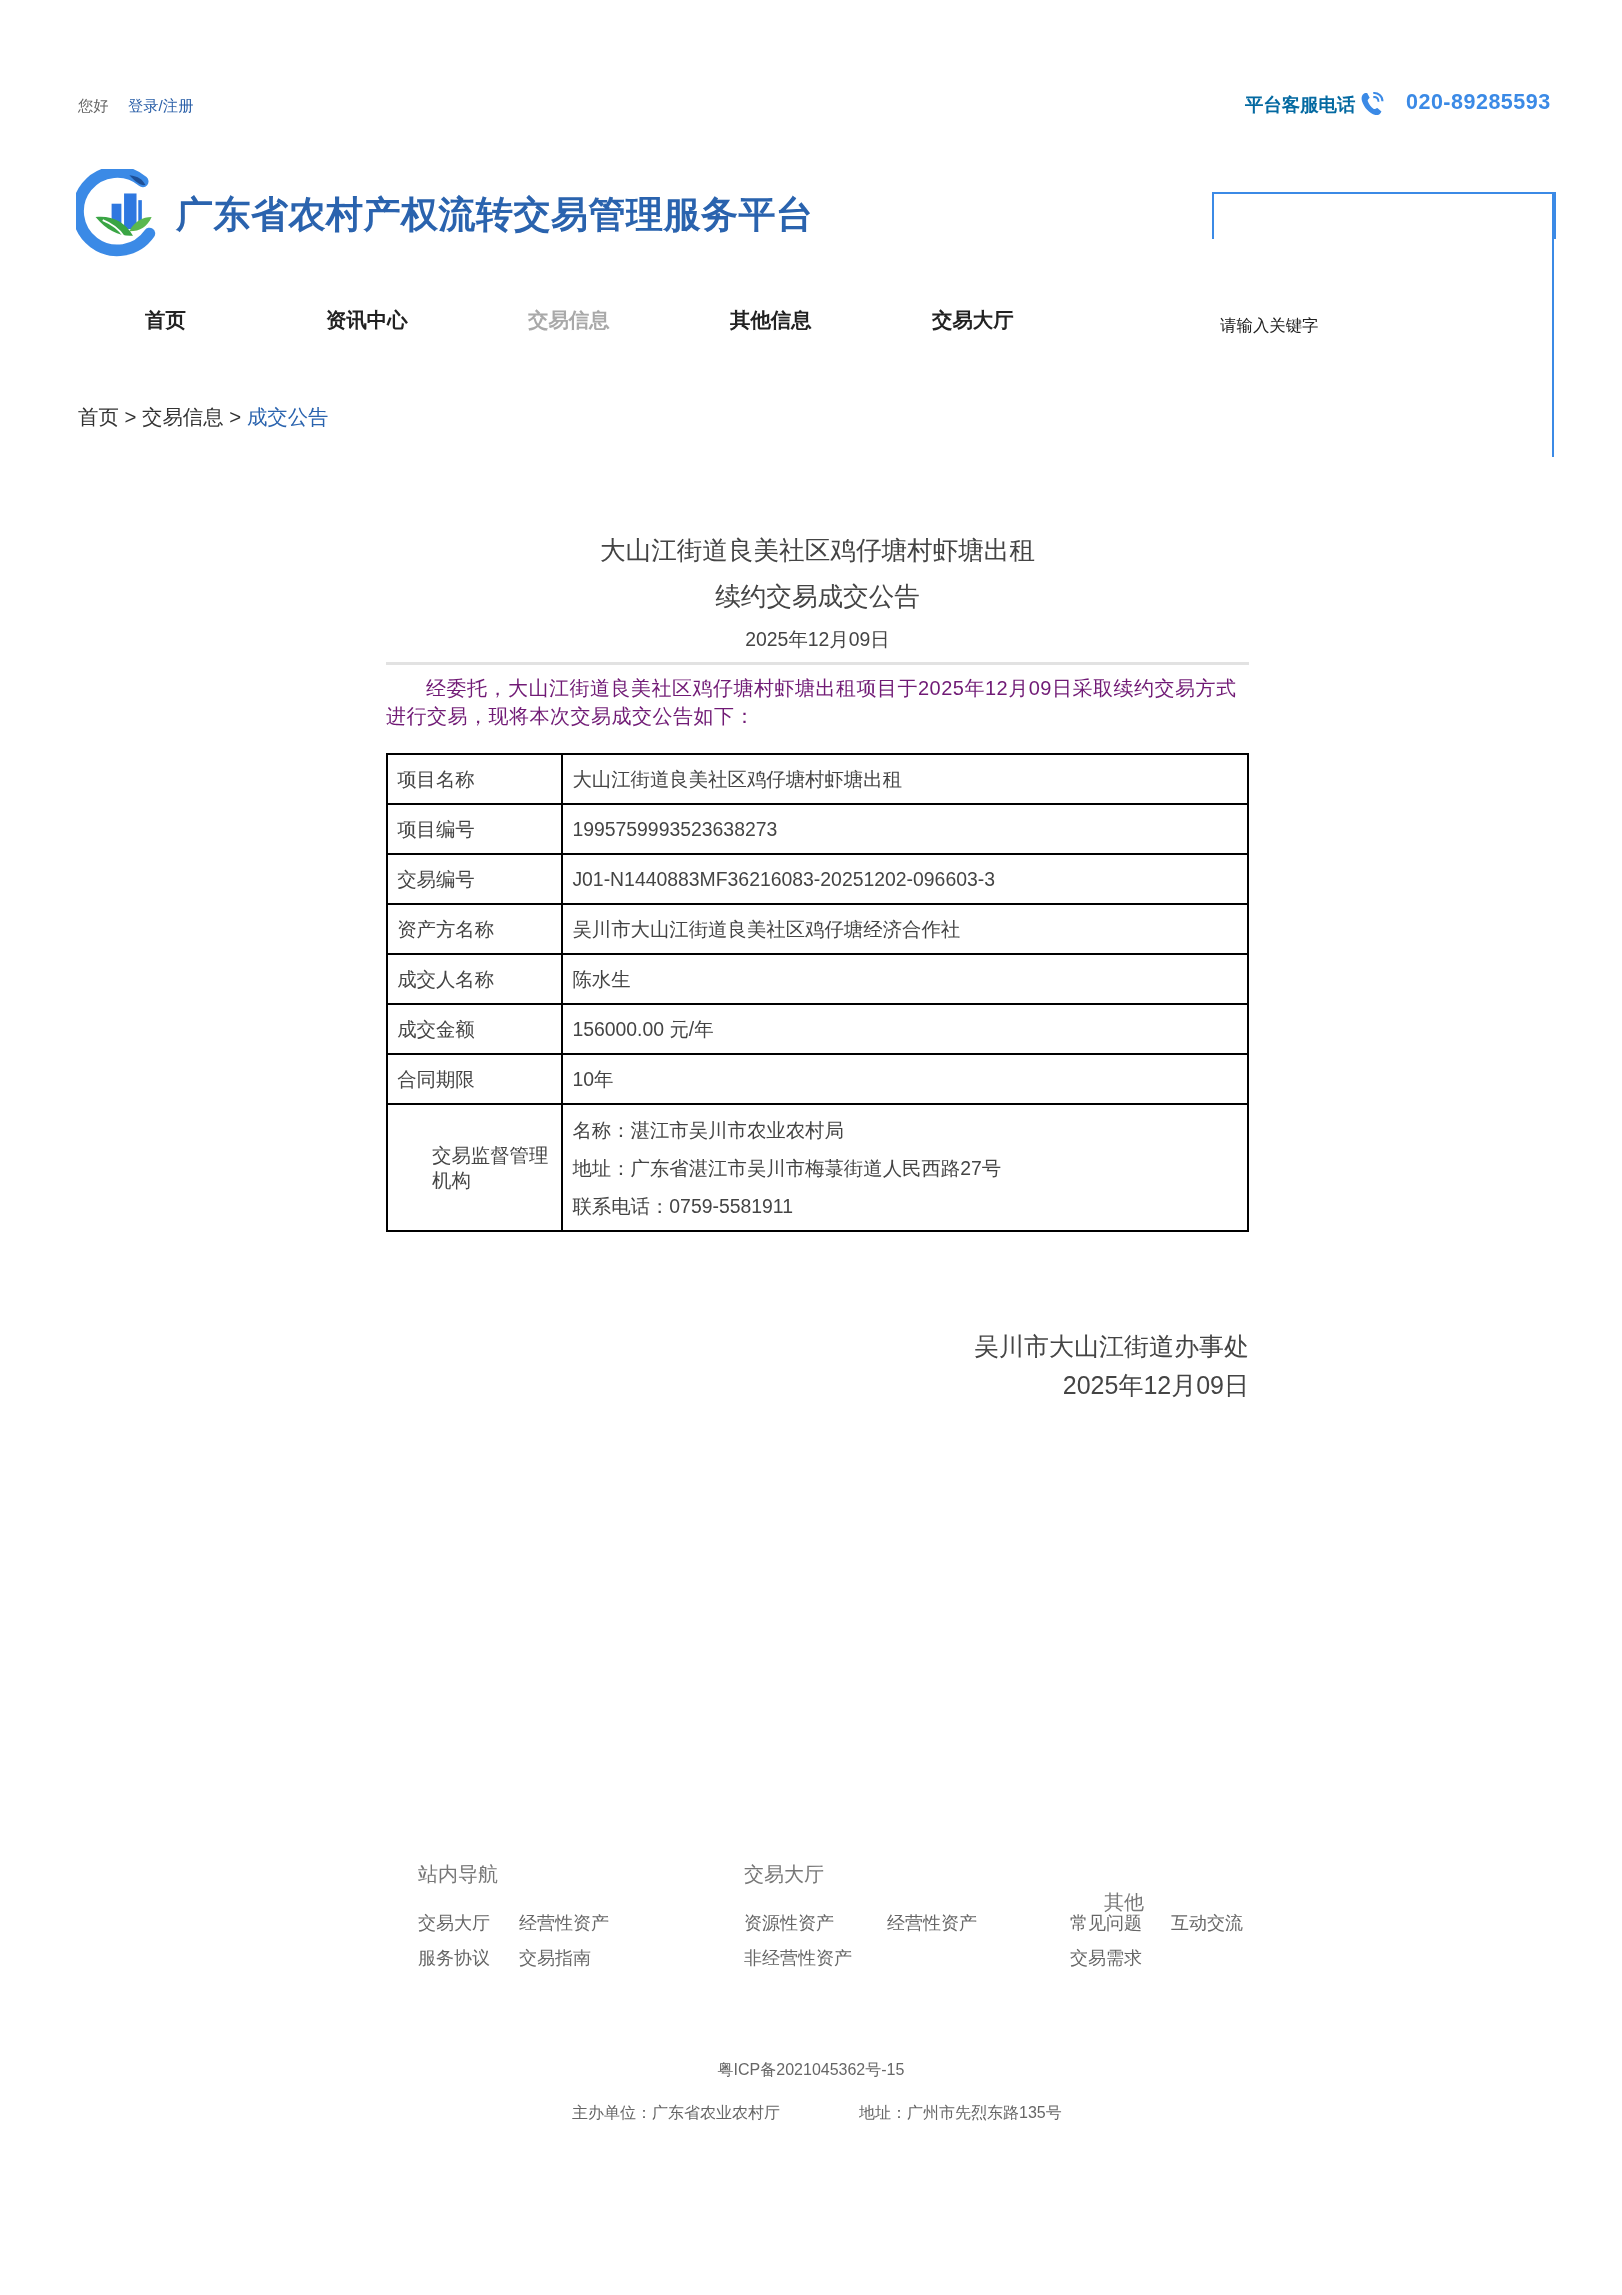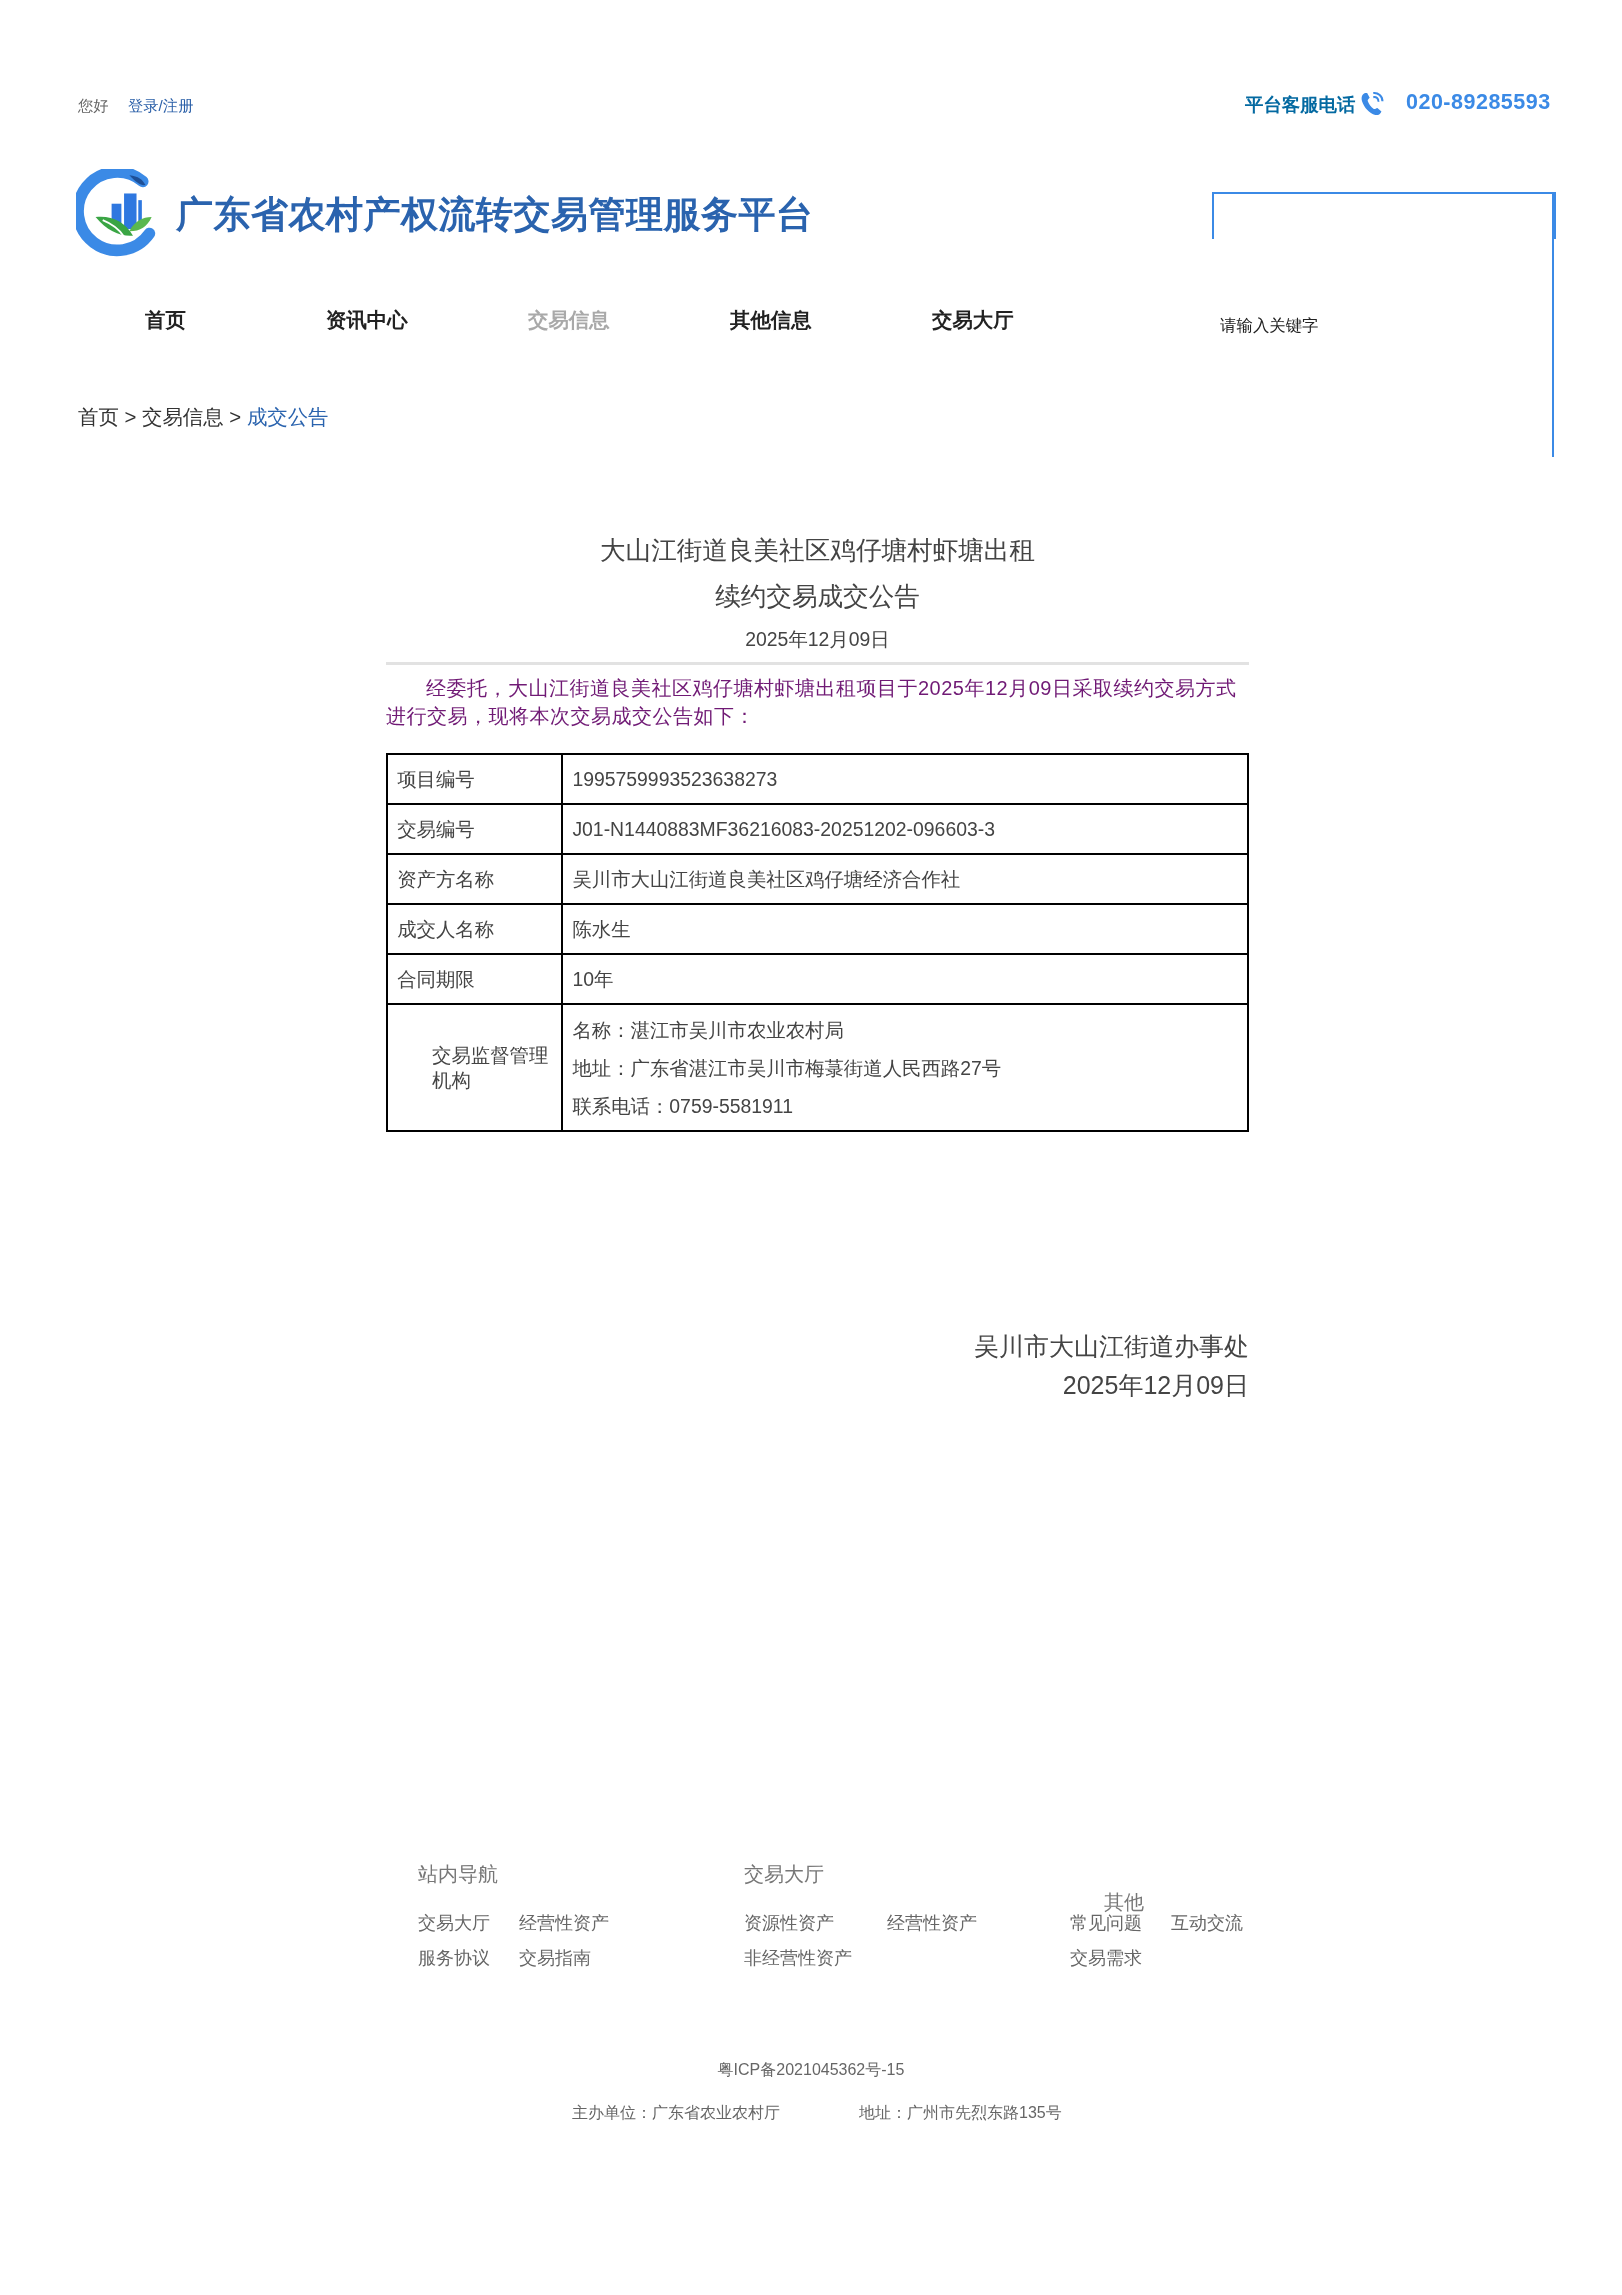--- a/index.html
+++ b/index.html
@@ -98,35 +98,43 @@
 </div>
 
 <div class="abs art-title" style="top:533px;">大山江街道良美社区鸡仔塘村虾塘出租</div>
 <div class="abs art-title" style="top:579px;">续约交易成交公告</div>
 <div class="abs art-date">2025年12月09日</div>
 <div class="abs divider"></div>
 <div class="abs para">经委托，大山江街道良美社区鸡仔塘村虾塘出租项目于2025年12月09日采取续约交易方式进行交易，现将本次交易成交公告如下：</div>
 
 <table class="info">
   <tbody>
+      <tr>
+    <td class="k">项目名称</td>
+    <td class="v">大山江街道良美社区鸡仔塘村虾塘出租</td>
+  </tr>
   <tr>
     <td class="k">项目编号</td>
     <td class="v">1995759993523638273</td>
   </tr>
   <tr>
     <td class="k">交易编号</td>
     <td class="v">J01-N1440883MF36216083-20251202-096603-3</td>
   </tr>
   <tr>
     <td class="k">资产方名称</td>
     <td class="v">吴川市大山江街道良美社区鸡仔塘经济合作社</td>
   </tr>
   <tr>
     <td class="k">成交人名称</td>
     <td class="v">陈水生</td>
+  </tr>
+  <tr>
+    <td class="k">成交金额</td>
+    <td class="v">156000.00 元/年</td>
   </tr>
   <tr>
     <td class="k">合同期限</td>
     <td class="v">10年</td>
   </tr>
   <tr>
     <td class="k" style="height:125px; line-height:24.5px;padding-left:44px;">交易监督管理机构</td>
     <td class="v">
       <div>名称：湛江市吴川市农业农村局</div>
       <div>地址：广东省湛江市吴川市梅菉街道人民西路27号</div>

